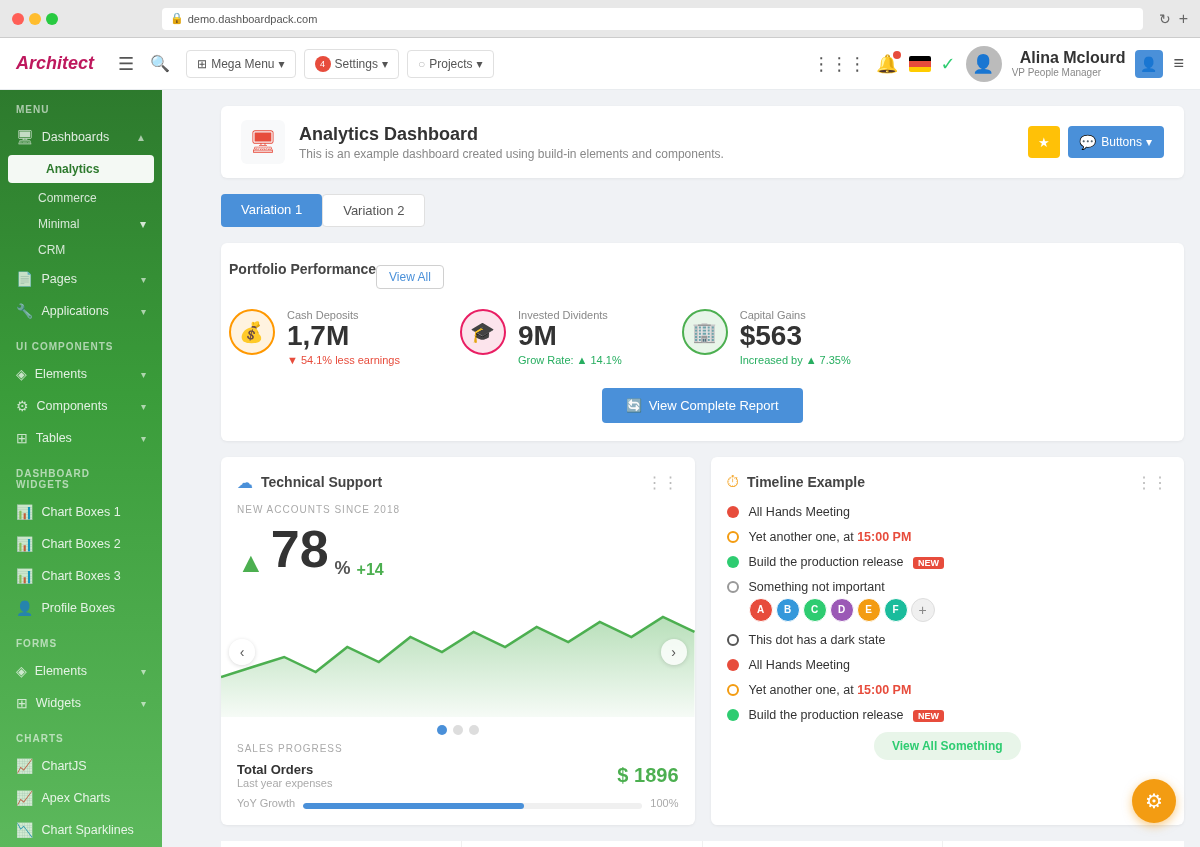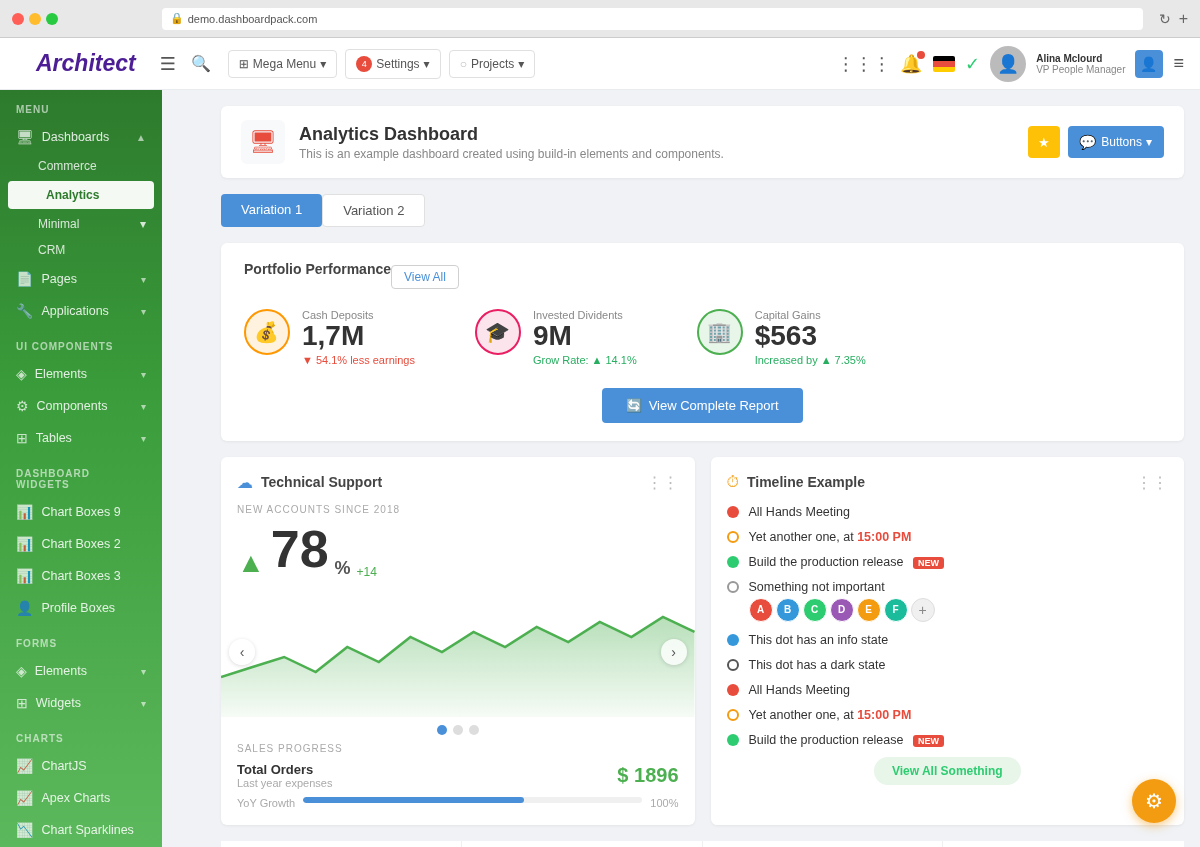--- a/index.html
+++ b/index.html
@@ -42,21 +42,21 @@
       left: 0; right: 0;
       height: 52px;
       background: white;
       display: flex;
       align-items: center;
       padding: 0 16px;
       border-bottom: 1px solid #e9ecef;
       z-index: 100;
       gap: 16px;
     }
-    .topbar-logo { font-size: 23px; font-weight: 700; color: #4c1d95; font-style: italic; margin-left: 20px; }
+    .topbar-logo { font-size: 18px; font-weight: 700; color: #be185d; font-style: italic; }
     .topbar-hamburger { color: #555; font-size: 18px; margin-left: 8px; cursor: pointer; }
     .topbar-search { color: #555; font-size: 16px; cursor: pointer; }
     .topbar-nav { display: flex; align-items: center; gap: 4px; flex: 1; }
     .topbar-nav-item {
       display: flex; align-items: center; gap: 4px;
       padding: 6px 10px;
       border-radius: 4px;
       cursor: pointer;
       font-size: 12px;
       color: #555;
@@ -77,21 +77,21 @@
     .topbar-bell-dot { 
       position: absolute; top: -2px; right: -2px;
       width: 8px; height: 8px;
       background: #e74c3c;
       border-radius: 50%;
     }
     .flag { width: 22px; height: 16px; background: linear-gradient(180deg, #000 33%, #e74c3c 33%, #e74c3c 66%, #ffcc00 66%); border-radius: 2px; }
     .topbar-green-check { color: #2ecc71; font-size: 18px; }
     .topbar-avatar { width: 36px; height: 36px; border-radius: 50%; background: #bbb; overflow: hidden; display: flex; align-items: center; justify-content: center; }
     .topbar-user-info { display: flex; flex-direction: column; }
-    .topbar-username { font-size: 10px; font-weight: 600; color: #333; }
+    .topbar-username { font-size: 16px; font-weight: 600; color: #333; margin-left: 8px; }
     .topbar-role { font-size: 10px; color: #888; }
     .topbar-blue-btn { background: #4a90d9; color: white; width: 28px; height: 28px; border-radius: 4px; display: flex; align-items: center; justify-content: center; cursor: pointer; }
     .topbar-menu-icon { color: #555; font-size: 18px; cursor: pointer; }
 
     
     .sidebar {
       position: absolute;
       top: 90px;
       left: 0;
       width: 162px;
@@ -192,21 +192,21 @@
       cursor: pointer;
       color: #555;
     }
     .tab.active { background: #4a90d9; color: white; }
     .tab:not(.active) { background: white; border: 1px solid #e0e0e0; }
 
     
     .portfolio-card {
       background: white;
       border-radius: 6px;
-      padding: 18px 23px;
+      padding: 18px 8px;
       margin-bottom: 16px;
       box-shadow: 0 1px 3px rgba(0,0,0,0.06);
     }
     .portfolio-title {
       font-size: 14px; font-weight: 600; color: #444;
       margin-bottom: 16px;
     }
     .portfolio-metrics { display: flex; align-items: flex-start; gap: 60px; margin-bottom: 18px; }
     .metric-item { display: flex; align-items: flex-start; gap: 12px; }
     .metric-icon {
@@ -256,33 +256,33 @@
       overflow: hidden;
     }
     .widget-header { display: flex; align-items: center; gap: 8px; margin-bottom: 12px; }
     .widget-title { font-size: 14px; font-weight: 600; color: #444; }
     .widget-menu { margin-left: auto; color: #bbb; cursor: pointer; font-size: 16px; }
 
     
     .chart-label { font-size: 10px; color: #aaa; letter-spacing: 1px; text-transform: uppercase; margin-bottom: 4px; }
     .chart-value-big { font-size: 52px; font-weight: 700; color: #333; display: flex; align-items: flex-end; gap: 6px; }
     .chart-value-pct { font-size: 18px; color: #555; }
-    .chart-value-change { font-size: 12px; color: #4caf50; font-weight: 400; text-align: center; }
+    .chart-value-change { font-size: 16px; color: #4caf50; font-weight: 700; text-align: center; }
     .chart-area-wrapper { position: relative; height: 130px; margin: 8px -16px 0; }
     svg.chart { width: 100%; height: 100%; }
     .chart-nav { display: flex; gap: 6px; justify-content: center; margin: 8px 0; }
     .chart-dot { width: 10px; height: 10px; border-radius: 50%; background: #ddd; }
     .chart-dot.active { background: #4a90d9; }
     .sales-progress { font-size: 10px; color: #aaa; letter-spacing: 1px; text-transform: uppercase; margin-top: 8px; margin-bottom: 8px; }
     .total-orders-row { display: flex; align-items: center; }
     .total-orders-label { }
     .total-orders-title { font-size: 13px; font-weight: 600; color: #333; }
     .total-orders-sub { font-size: 11px; color: #aaa; }
     .total-orders-value { margin-left: auto; font-size: 20px; font-weight: 700; color: #4caf50; }
-    .progress-bar-row { display: flex; align-items: flex-start; margin-top: 8px; gap: 8px; }
+    .progress-bar-row { display: flex; align-items: flex-end; margin-top: 8px; gap: 8px; }
     .progress-bar-bg { flex: 1; height: 6px; background: #f0f0f0; border-radius: 3px; overflow: hidden; }
     .progress-bar-fill { height: 100%; background: #4a90d9; border-radius: 3px; }
     .progress-label { font-size: 11px; color: #aaa; }
 
     
     .timeline-list { display: flex; flex-direction: column; gap: 10px; }
     .timeline-item { display: flex; align-items: flex-start; gap: 10px; }
     .timeline-dot {
       width: 12px; height: 12px;
       border-radius: 50%;
@@ -444,25 +444,25 @@
 </div>
 
 <div class="sidebar">
   <div class="sidebar-section-label">MENU</div>
 
   <div class="sidebar-item">
     <span class="sidebar-icon">🖥</span>
     <span>Dashboards</span>
     <span class="chevron">▲</span>
   </div>
+  <div class="sidebar-sub-item active" style="background:rgba(255,255,255,0.95); color:#2d7a2d; border-radius:4px; margin:2px 8px; padding:7px 16px 7px 38px; font-weight:600;">
+    <span>Analytics</span>
+  </div>
   <div class="sidebar-sub-item">
     <span>Commerce</span>
-  </div>
-  <div class="sidebar-sub-item active" style="background:rgba(255,255,255,0.95); color:#2d7a2d; border-radius:4px; margin:2px 8px; padding:7px 16px 7px 38px; font-weight:600;">
-    <span>Analytics</span>
   </div>
   <div class="sidebar-sub-item" style="display:flex; justify-content:space-between; padding-right:16px;">
     <span>Minimal</span>
     <span>▾</span>
   </div>
   <div class="sidebar-sub-item">
     <span>CRM</span>
   </div>
 
   <div class="sidebar-item">
@@ -489,21 +489,21 @@
   </div>
   <div class="sidebar-item">
     <span class="sidebar-icon">⊞</span>
     <span>Tables</span>
     <span class="chevron">▾</span>
   </div>
 
   <div class="sidebar-section-label">DASHBOARD WIDGETS</div>
   <div class="sidebar-item">
     <span class="sidebar-icon">📊</span>
-    <span>Chart Boxes 9</span>
+    <span>Chart Boxes 1</span>
   </div>
   <div class="sidebar-item">
     <span class="sidebar-icon">📊</span>
     <span>Chart Boxes 2</span>
   </div>
   <div class="sidebar-item">
     <span class="sidebar-icon">📊</span>
     <span>Chart Boxes 3</span>
   </div>
   <div class="sidebar-item">
@@ -718,26 +718,20 @@
               <div class="avatar-circle" style="background:#3498db;">B</div>
               <div class="avatar-circle" style="background:#2ecc71;">C</div>
               <div class="avatar-circle" style="background:#9b59b6;">D</div>
               <div class="avatar-circle" style="background:#f39c12;">E</div>
               <div class="avatar-circle" style="background:#1abc9c;">F</div>
               <div class="avatar-plus">+</div>
             </div>
           </div>
         </div>
 
-        <div class="timeline-item">
-          <div class="timeline-dot blue"></div>
-          <div class="timeline-content">
-            <span class="timeline-text">This dot has an info state</span>
-          </div>
-        </div>
 
         <div class="timeline-item">
           <div class="timeline-dot dark"></div>
           <div class="timeline-content">
             <span class="timeline-text">This dot has a dark state</span>
           </div>
         </div>
 
         <div class="timeline-item">
           <div class="timeline-dot red"></div>

